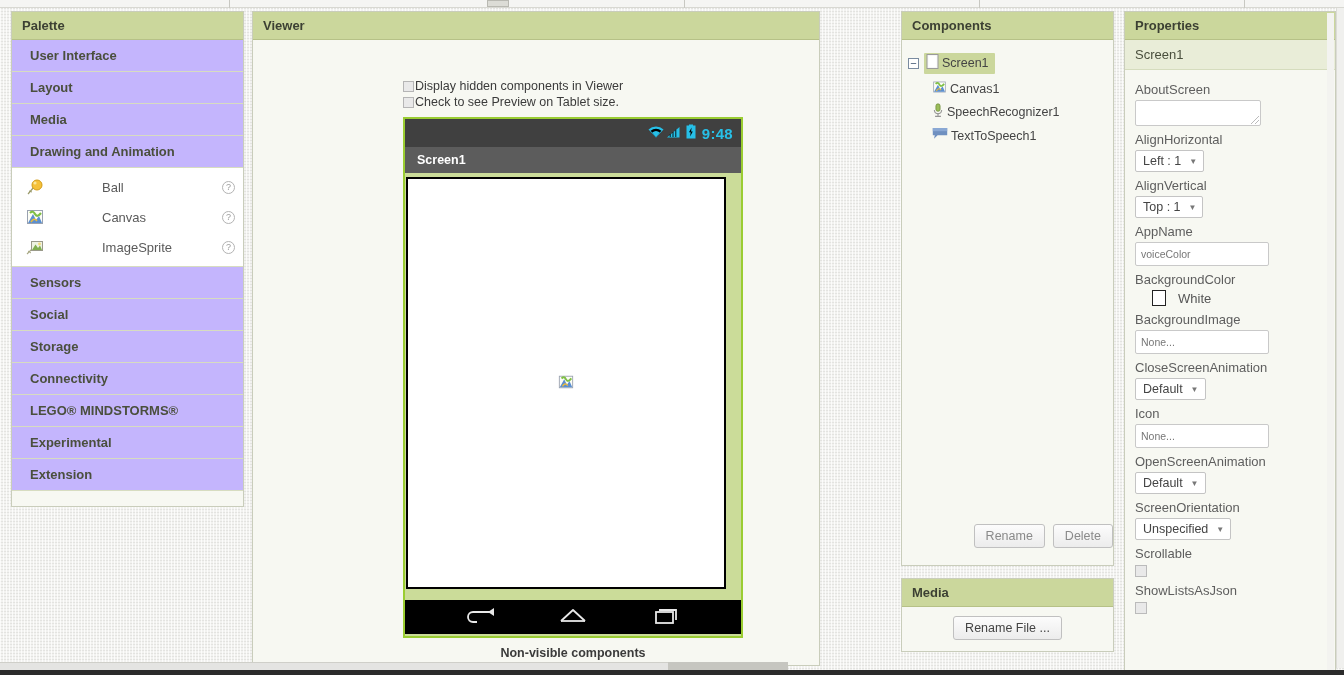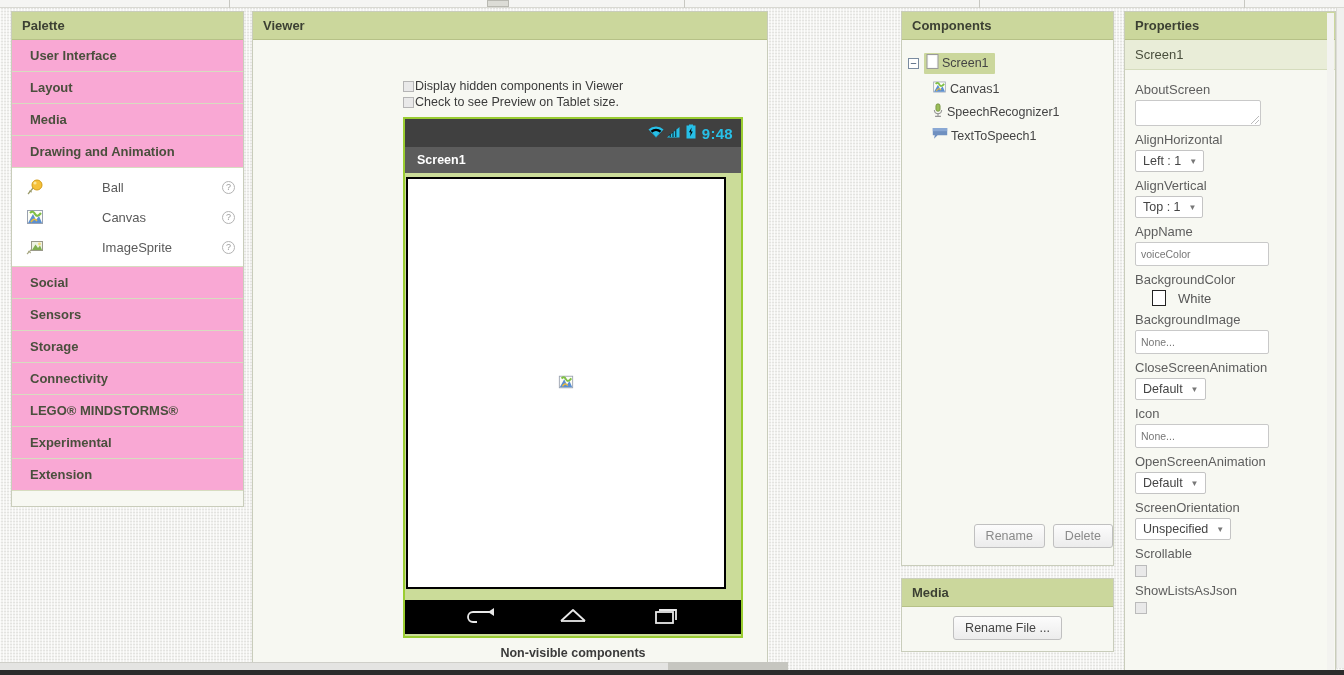--- a/index.html
+++ b/index.html
@@ -55,21 +55,21 @@
     font-weight: bold;
     font-size: 13px;
     padding: 7px 10px 6px 10px;
     border-bottom: 1px solid #b6c187;
     line-height: 14px;
   }
 
   
   #palette { left: 11px; top: 11px; width: 233px; height: 496px; }
   .pal-cat {
-    background: #f9a8d4;
+    background: #c4b5fd;
     border-bottom: 1px solid #d7dcc0;
     padding: 8px 0 8px 18px;
     font-weight: bold;
     font-size: 13px;
     color: #4a4f3d;
     cursor: pointer;
   }
   .pal-items { background: #ffffff; border-bottom: 1px solid #d7dcc0; padding: 4px 0 4px 0; }
   .pal-item {
     display: flex; align-items: center;
@@ -83,21 +83,21 @@
     border: 1px solid #b3b3b3; color: #9a9a9a;
     font-size: 9px; line-height: 11px; text-align: center;
     flex: none;
   }
 
   
   .ic { width: 18px; height: 18px; flex: none; position: relative; }
   .ic svg { display: block; }
 
   
-  #viewer { left: 252px; top: 11px; width: 516px; height: 655px; }
+  #viewer { left: 252px; top: 11px; width: 568px; height: 655px; }
   .viewer-body { position: relative; height: 618px; background: #f7f8f2; }
   .chk-row {
     position: absolute; left: 150px;
     display: flex; align-items: flex-start;
     font-size: 12.5px; color: #3b3b3b;
   }
   .chk-row.r1 { top: 39px; }
   .chk-row.r2 { top: 55px; }
   .chkbox {
     width: 11px; height: 11px; flex: none;
@@ -314,22 +314,22 @@
             <rect x="5.5" y="3.5" width="11" height="9" fill="#eef3e2" stroke="#9a9a8a" stroke-width="1"></rect>
             <path d="M6 12 L9.5 6.5 L12 10 L14 7.5 L16 12 Z" fill="#7fae4f"></path>
             <circle cx="13.5" cy="6" r="1.4" fill="#f2d97a"></circle>
           </svg>
         </span>
         <span class="lbl">ImageSprite</span>
         <span class="help-q">?</span>
       </div>
     </div>
 
+    <div class="pal-cat">Sensors</div>
     <div class="pal-cat">Social</div>
-    <div class="pal-cat">Sensors</div>
     <div class="pal-cat">Storage</div>
     <div class="pal-cat">Connectivity</div>
     <div class="pal-cat">LEGO® MINDSTORMS®</div>
     <div class="pal-cat">Experimental</div>
     <div class="pal-cat">Extension</div>
   </div>
 
   <div class="panel" id="viewer">
     <div class="panel-header">Viewer</div>
     <div class="viewer-body">

